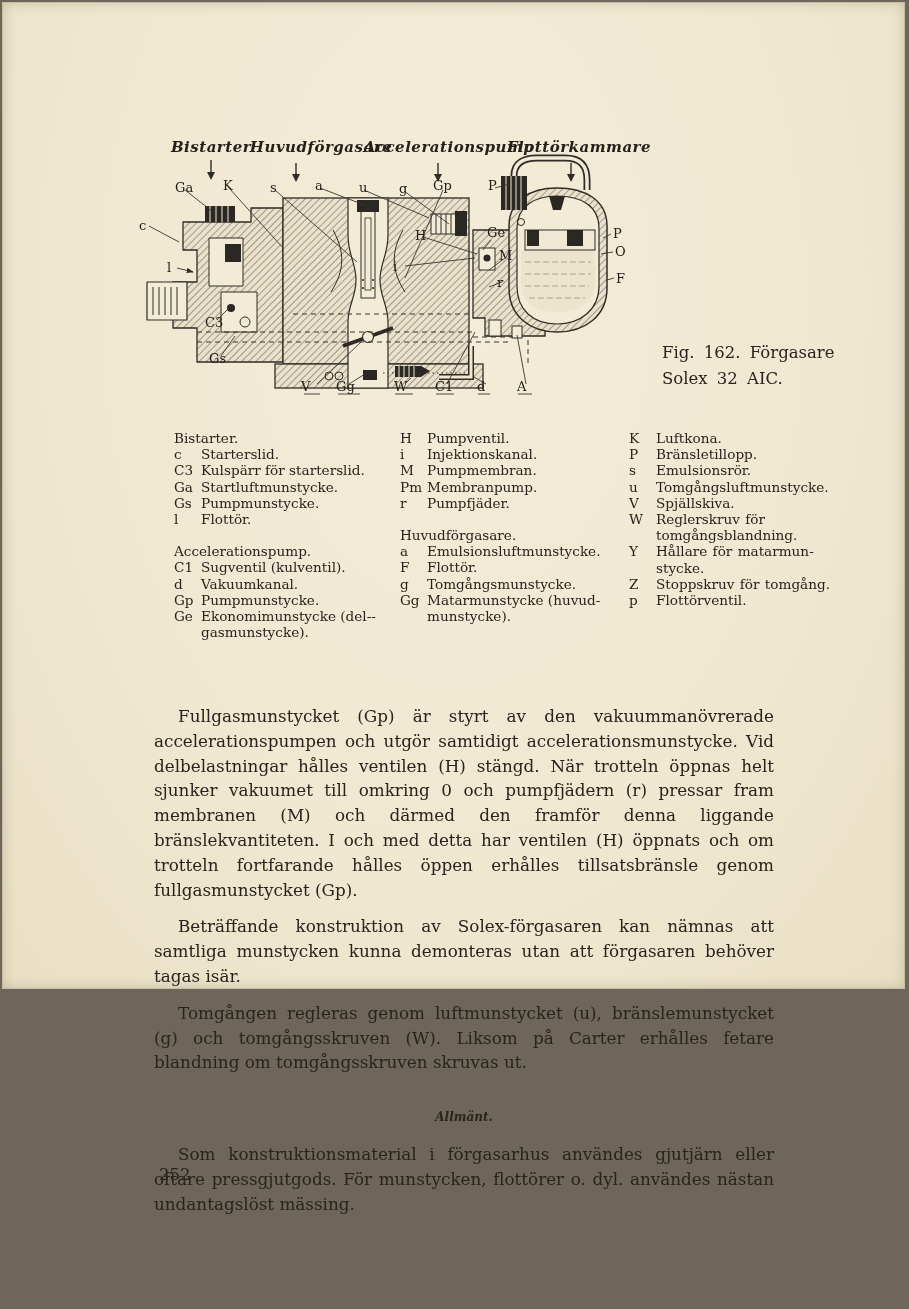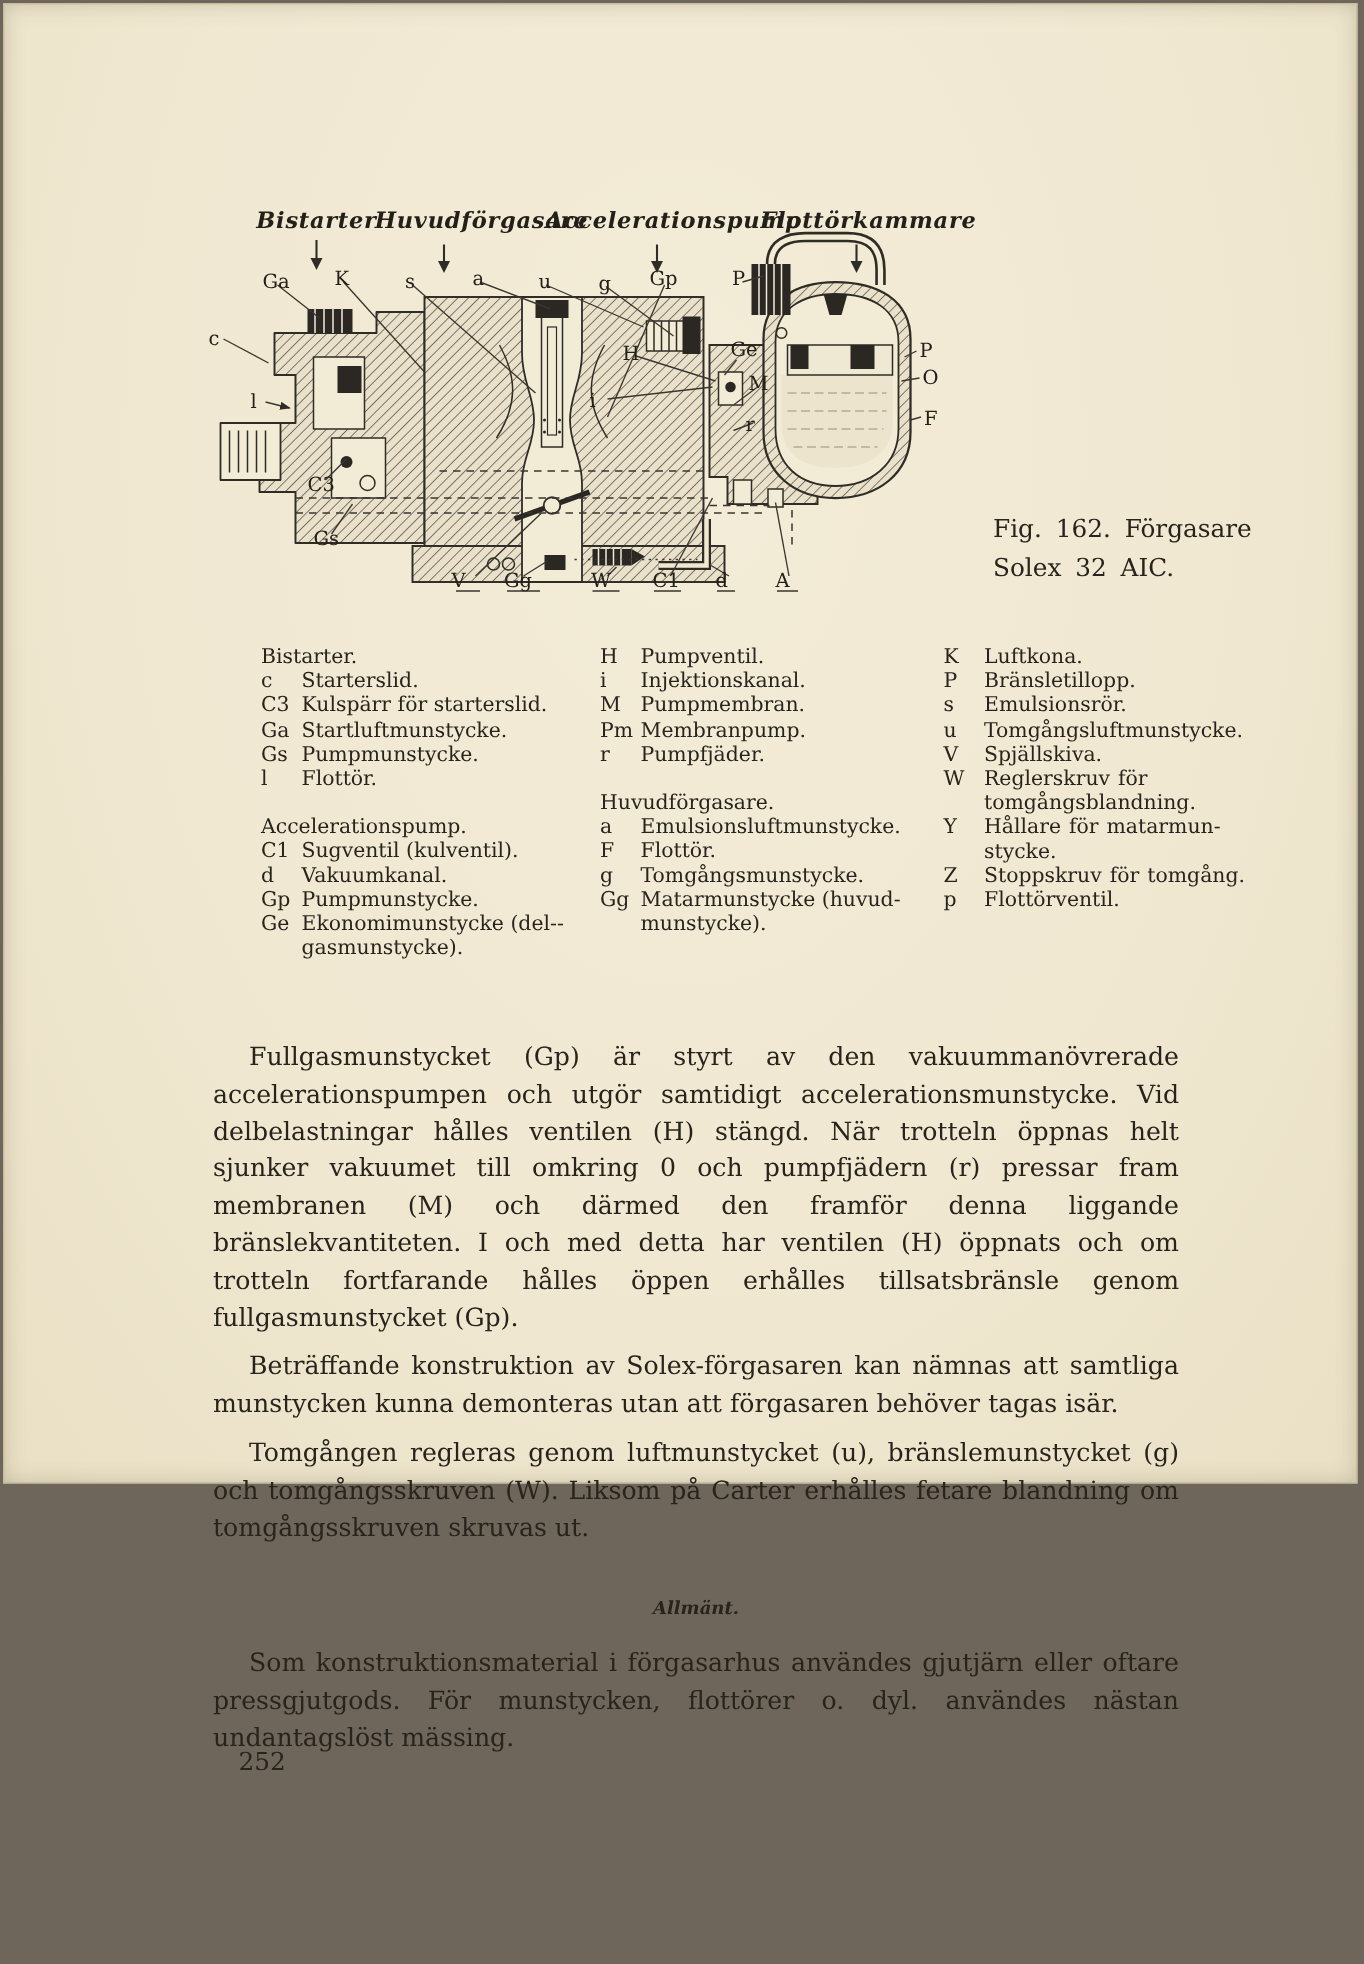--- a/index.html
+++ b/index.html
@@ -32,21 +32,21 @@
   .lcol-3{left:455px;width:212px;word-spacing:1px;}
   .sec + .sec{margin-top:16px;}
   .sec-title{margin:0 0 0 0;}
   .lrow{display:flex;}
   .lkey{flex:none;width:27px;}
   .ltxt{flex:1;}
 
   
   .bodytext{position:absolute;left:140px;top:690px;width:644px;
     font-size:16.8px;line-height:24.8px;text-align:justify;}
-  .bodytext p{margin:0;text-indent:24px;}
+  .bodytext p{margin:12px;text-indent:24px;}
   .bodytext p + p{margin-top:8px;}
   .allmant{font-style:italic;font-weight:bold;font-size:12px;
     margin:30px 0 11px 0;text-align:center;}
 
   .pagenum{position:absolute;left:157px;top:1163px;font-size:16.5px;}
 </style>
 </head>
 <body>
 
 <div class="page">

